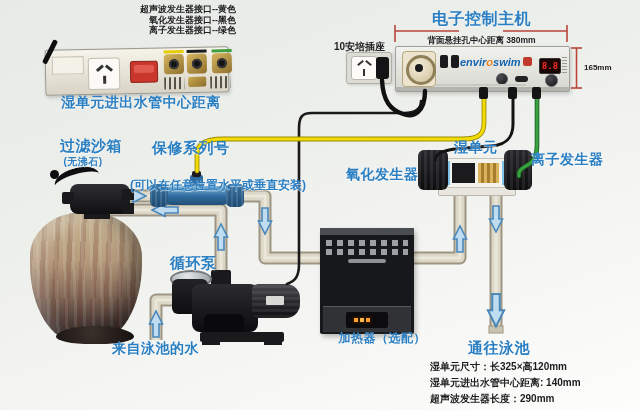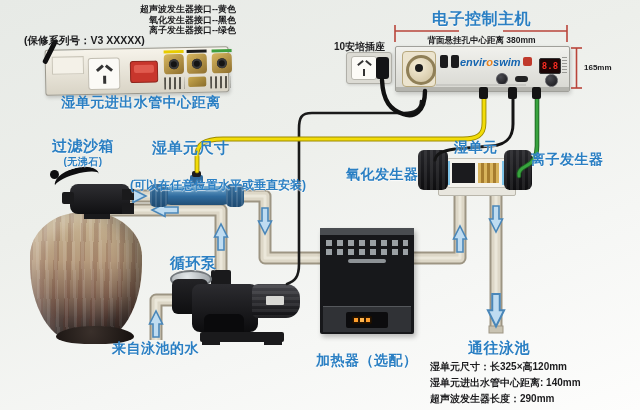--- a/index.html
+++ b/index.html
@@ -226,35 +226,34 @@
       <line class="dim" x1="576.5" y1="48" x2="576.5" y2="88"></line>
       <line class="dim" x1="571" y1="88" x2="582" y2="88"></line>
     </g>
   </svg>
 
   <div class="txt" style="left:96px;top:4px;width:140px;text-align:right;font-size:9px;line-height:10.5px;">
     <div>超声波发生器接口--黄色</div>
     <div>氧化发生器接口--黑色</div>
     <div>离子发生器接口--绿色</div>
   </div>
-  <div class="txt" style="left:24px;top:34px;font-size:10.5px;">(保修系列号：V3 XXXXX)</div>
   <div class="lbl" style="left:55px;top:94px;width:172px;text-align:center;font-size:14px;">湿单元进出水管中心距离</div>
 
   <div class="lbl" style="left:395px;top:9px;width:173px;text-align:center;font-size:16px;">电子控制主机</div>
   <div class="txt" style="left:395px;top:35px;width:173px;text-align:center;font-size:8.5px;">背面悬挂孔中心距离 380mm</div>
   <div class="txt" style="left:584px;top:63px;font-size:8px;">165mm</div>
   <div class="txt" style="left:334px;top:40px;font-size:10px;">10安培插座</div>
 
-  <div class="lbl" style="left:44px;top:137px;width:78px;text-align:center;font-size:15px;">过滤沙箱</div>
+  <div class="lbl" style="left:44px;top:137px;width:78px;text-align:right;font-size:15px;">过滤沙箱</div>
   <div class="lbl" style="left:44px;top:155px;width:78px;text-align:center;font-size:10px;font-weight:600;">(无沸石)</div>
-  <div class="lbl" style="left:152px;top:139px;font-size:15px;">湿单元尺寸</div>
+  <div class="lbl" style="left:152px;top:139px;font-size:15px;">保修系列号</div>
   <div class="lbl" style="left:130px;top:157px;font-size:12px;font-weight:600;letter-spacing:0;margin-top:20px;">(可以在任意位置水平或垂直安装)</div>
   <div class="lbl" style="left:170px;top:254px;font-size:15px;">循环泵</div>
   <div class="lbl" style="left:112px;top:340px;font-size:14px;">来自泳池的水</div>
-  <div class="lbl" style="left:316px;top:352px;width:110px;text-align:left;font-size:14px;">加热器（选配）</div>
+  <div class="lbl" style="left:316px;top:330px;width:110px;text-align:right;font-size:12px;">加热器（选配）</div>
   <div class="lbl" style="left:454px;top:139px;font-size:14px;">湿单元</div>
   <div class="lbl" style="left:346px;top:166px;font-size:14px;">氧化发生器</div>
   <div class="lbl" style="left:531px;top:151px;font-size:14px;">离子发生器</div>
   <div class="lbl" style="left:468px;top:339px;font-size:15px;">通往泳池</div>
 
   <div class="txt" style="left:430px;top:359px;font-size:10px;line-height:16px;">
     <div>湿单元尺寸：长325×高120mm</div>
     <div>湿单元进出水管中心距离: 140mm</div>
     <div>超声波发生器长度：290mm</div>
   </div>

